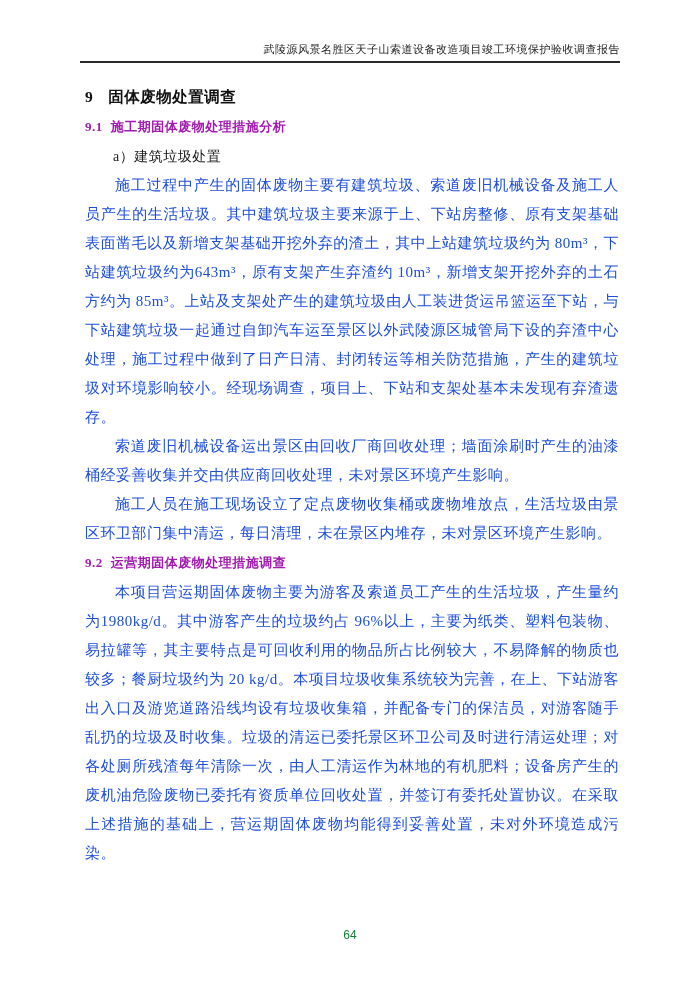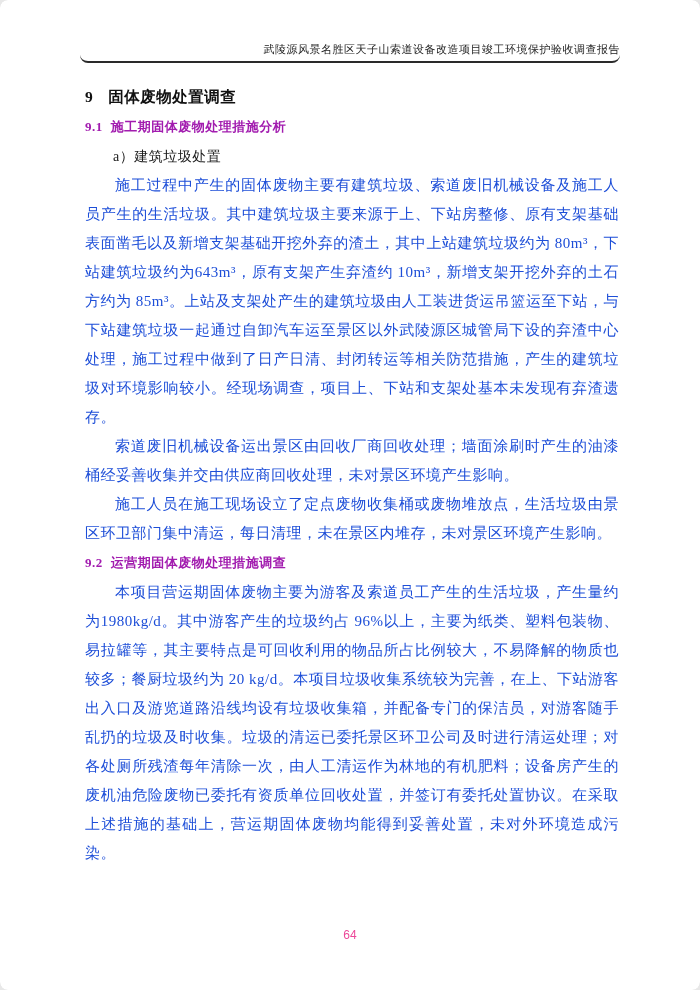--- a/index.html
+++ b/index.html
@@ -1,15 +1,15 @@
 <!DOCTYPE html>
 <html><head>
 <meta charset="utf-8">
 <style>
-  * { margin: 0; padding: 0; box-sizing: border-box; border-radius: 8px; }
+  * { margin: 0; padding: 0; box-sizing: border-box; }
   html, body { background: #e8e8e8; }
   body { font-family: "Liberation Serif", "DejaVu Serif", serif; }
   .page {
     position: relative;
     width: 700px;
     height: 990px;
     margin: 0 auto;
     background: #ffffff;
     color: #1a1a1a;
     overflow: hidden;
@@ -65,21 +65,21 @@
     color: #1d4ed8;
   }
   .page-number {
     position: absolute;
     bottom: 48px;
     left: 0;
     width: 100%;
     text-align: center;
     font-size: 12px;
     font-family: "Liberation Sans", "DejaVu Sans", sans-serif;
-    color: #ec4899;
+    color: #15803d;
   }
 </style>
 </head>
 <body>
 
 <div class="page">
 
   <div class="header">
     <span>武陵源风景名胜区天子山索道设备改造项目竣工环境保护验收调查报告</span>
   </div>

